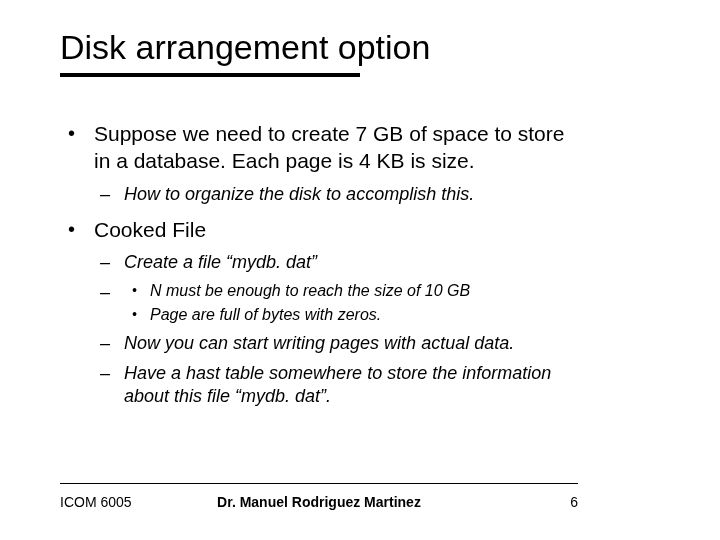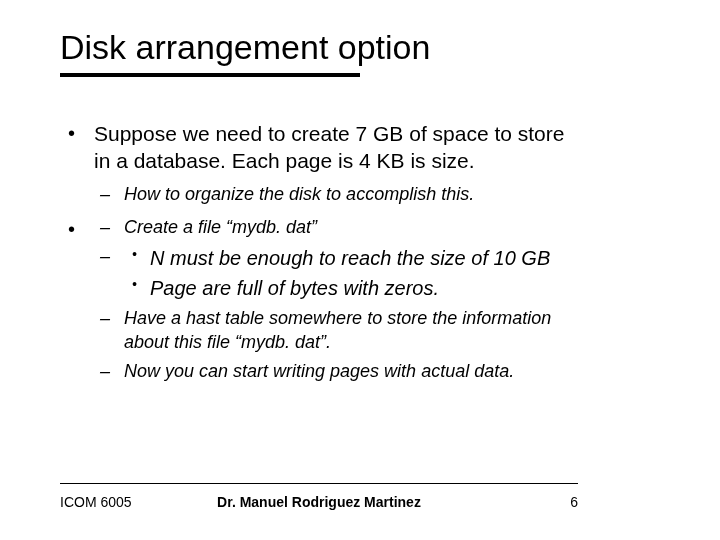--- a/index.html
+++ b/index.html
@@ -10,21 +10,21 @@
   .title-underline { height: 4px; background: #000; width: 300px; margin-top: 6px; }
   .content { position: absolute; left: 60px; top: 120px; right: 40px; font-size: 20px; line-height: 1.3; }
 
   ul { list-style: none; }
   .lvl1 > li { position: relative; padding-left: 34px; margin-bottom: 10px; font-size: 21px; }
   .lvl1 > li::before { content: "•"; position: absolute; left: 8px; top: 0; font-size: 20px; }
   .lvl2 { margin-top: 8px; font-style: italic; }
   .lvl2 > li { position: relative; padding-left: 30px; margin-bottom: 6px; font-size: 18px; }
   .lvl2 > li::before { content: "–"; position: absolute; left: 6px; top: 0; font-size: 18px; }
   .lvl3 { margin-top: 6px; margin-bottom: 4px; }
-  .lvl3 > li { position: relative; padding-left: 26px; margin-bottom: 4px; font-size: 20px; }
+  .lvl3 > li { position: relative; padding-left: 26px; margin-bottom: 4px; font-size: 16px; }
   .lvl3 > li::before { content: "•"; position: absolute; left: 8px; top: 0; font-size: 14px; }
 
   .footer { position: absolute; left: 60px; right: 40px; bottom: 30px; }
   .footer-rule { height: 1px; background: #000; margin-bottom: 10px; }
   .footer-row { display: flex; justify-content: space-between; align-items: flex-end; font-size: 14px; }
   .footer-left { }
   .footer-center { position: absolute; left: 0; right: 0; text-align: center; font-weight: bold; }
   .footer-right { color: #000; position: relative; z-index: 1; }
 </style>
 </head>
@@ -40,39 +40,40 @@
     <ul class="lvl1">
       <li>
         <span>Suppose we need to create 7 GB of space to store in a database. Each page is 4 KB is size.</span>
         <ul class="lvl2">
           <li>
             <span>How to organize the disk to accomplish this.</span>
           </li>
         </ul>
       </li>
       <li>
+        <span>Cooked File</span>
         <ul class="lvl2">
           <li>
             <span>Create a file “mydb. dat”</span>
           </li>
           <li>
             <ul class="lvl3">
               <li>
                 <span>N must be enough to reach the size of 10 GB</span>
               </li>
               <li>
                 <span>Page are full of bytes with zeros.</span>
               </li>
             </ul>
           </li>
           <li>
-            <span>Have a hast table somewhere to store the information about this file “mydb. dat”.</span>
+            <span>Now you can start writing pages with actual data.</span>
           </li>
           <li>
-            <span>Now you can start writing pages with actual data.</span>
+            <span>Have a hast table somewhere to store the information about this file “mydb. dat”.</span>
           </li>
         </ul>
       </li>
     </ul>
   </div>
 
   <div class="footer">
     <div class="footer-rule"></div>
     <div class="footer-row">
       <span class="footer-left">ICOM 6005</span>

